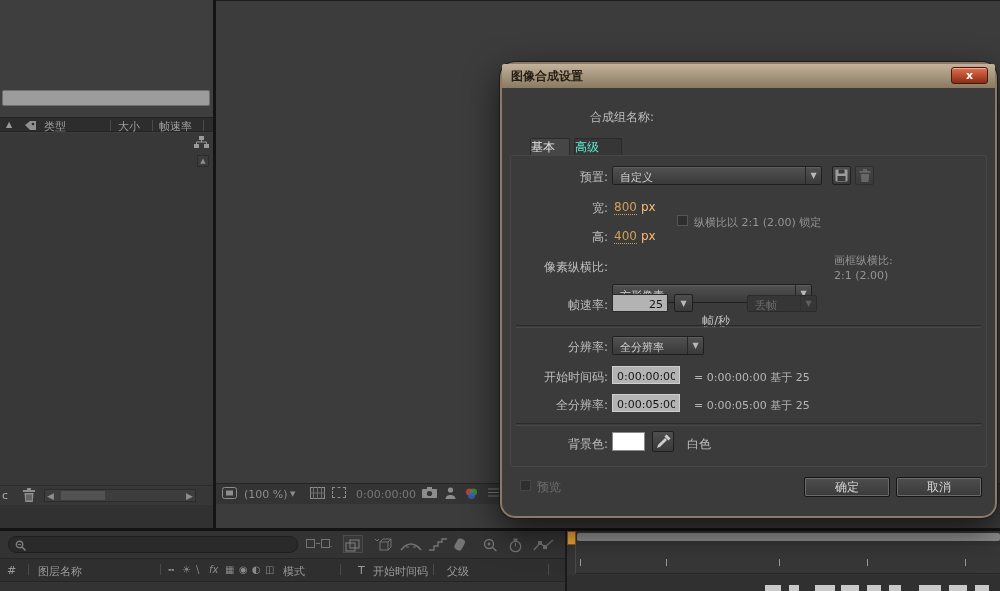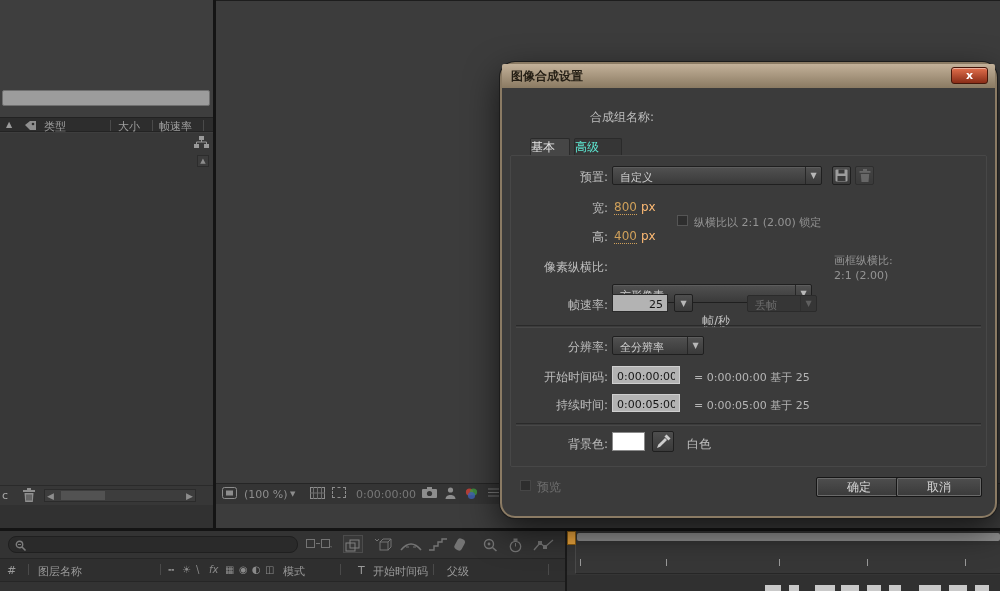--- a/index.html
+++ b/index.html
@@ -353,35 +353,35 @@
     <div class="row-label" style="top:275px;">分辨率:</div>
     <div class="dd" style="left:110px;top:272px;width:92px;">
       <span class="txt">全分辨率</span>
       <span class="arr">▼</span>
     </div>
 
     <div class="row-label" style="top:305px;">开始时间码:</div>
     <input class="inp inp-lit" style="left: 110px; top: 302px; width: 68px;" value="0:00:00:00">
     <span class="abs" style="left:192px;top:306px;color:#b5b5b5;font-size:11px;">= 0:00:00:00 基于 25</span>
 
-    <div class="row-label" style="top:333px;">持续时间:</div>
+    <div class="row-label" style="top:333px;">全分辨率:</div>
     <input class="inp inp-lit" style="left: 110px; top: 330px; width: 68px;" value="0:00:05:00">
     <span class="abs" style="left:192px;top:334px;color:#b5b5b5;font-size:11px;">= 0:00:05:00 基于 25</span>
 
     <div class="sep" style="top:359px;"></div>
 
     <div class="row-label" style="top:372px;">背景色:</div>
     <div class="abs" style="left:110px;top:368px;width:33px;height:19px;background:#fff;border:1px solid #8a8a8a;"></div>
     <div class="iconbtn" style="left:150px;top:367px;width:22px;height:21px;">
         <svg width="15" height="15" style="margin:2px auto;">
           <path d="M1 14 L2.2 10.8 L9 4 L11 6 L4.2 12.8 Z" fill="#cdcdcd"></path>
           <path d="M9.5 1.5 L13.5 5.5" stroke="#cdcdcd" stroke-width="3"></path>
         </svg>
       </div>
     <span class="abs" style="left:185px;top:372px;">白色</span>
 
     <div class="chk chk-dis" style="left:18px;top:416px;"></div>
     <span class="abs" style="left:35px;top:415px;color:#6e6e6e;">预览</span>
-    <div class="btn" style="right:93px;"><span>确定</span></div>
+    <div class="btn" style="right:105px;"><span>确定</span></div>
     <div class="btn" style="right:13px;"><span>取消</span></div>
   </div>
 
 </div>
 
 </body></html>

